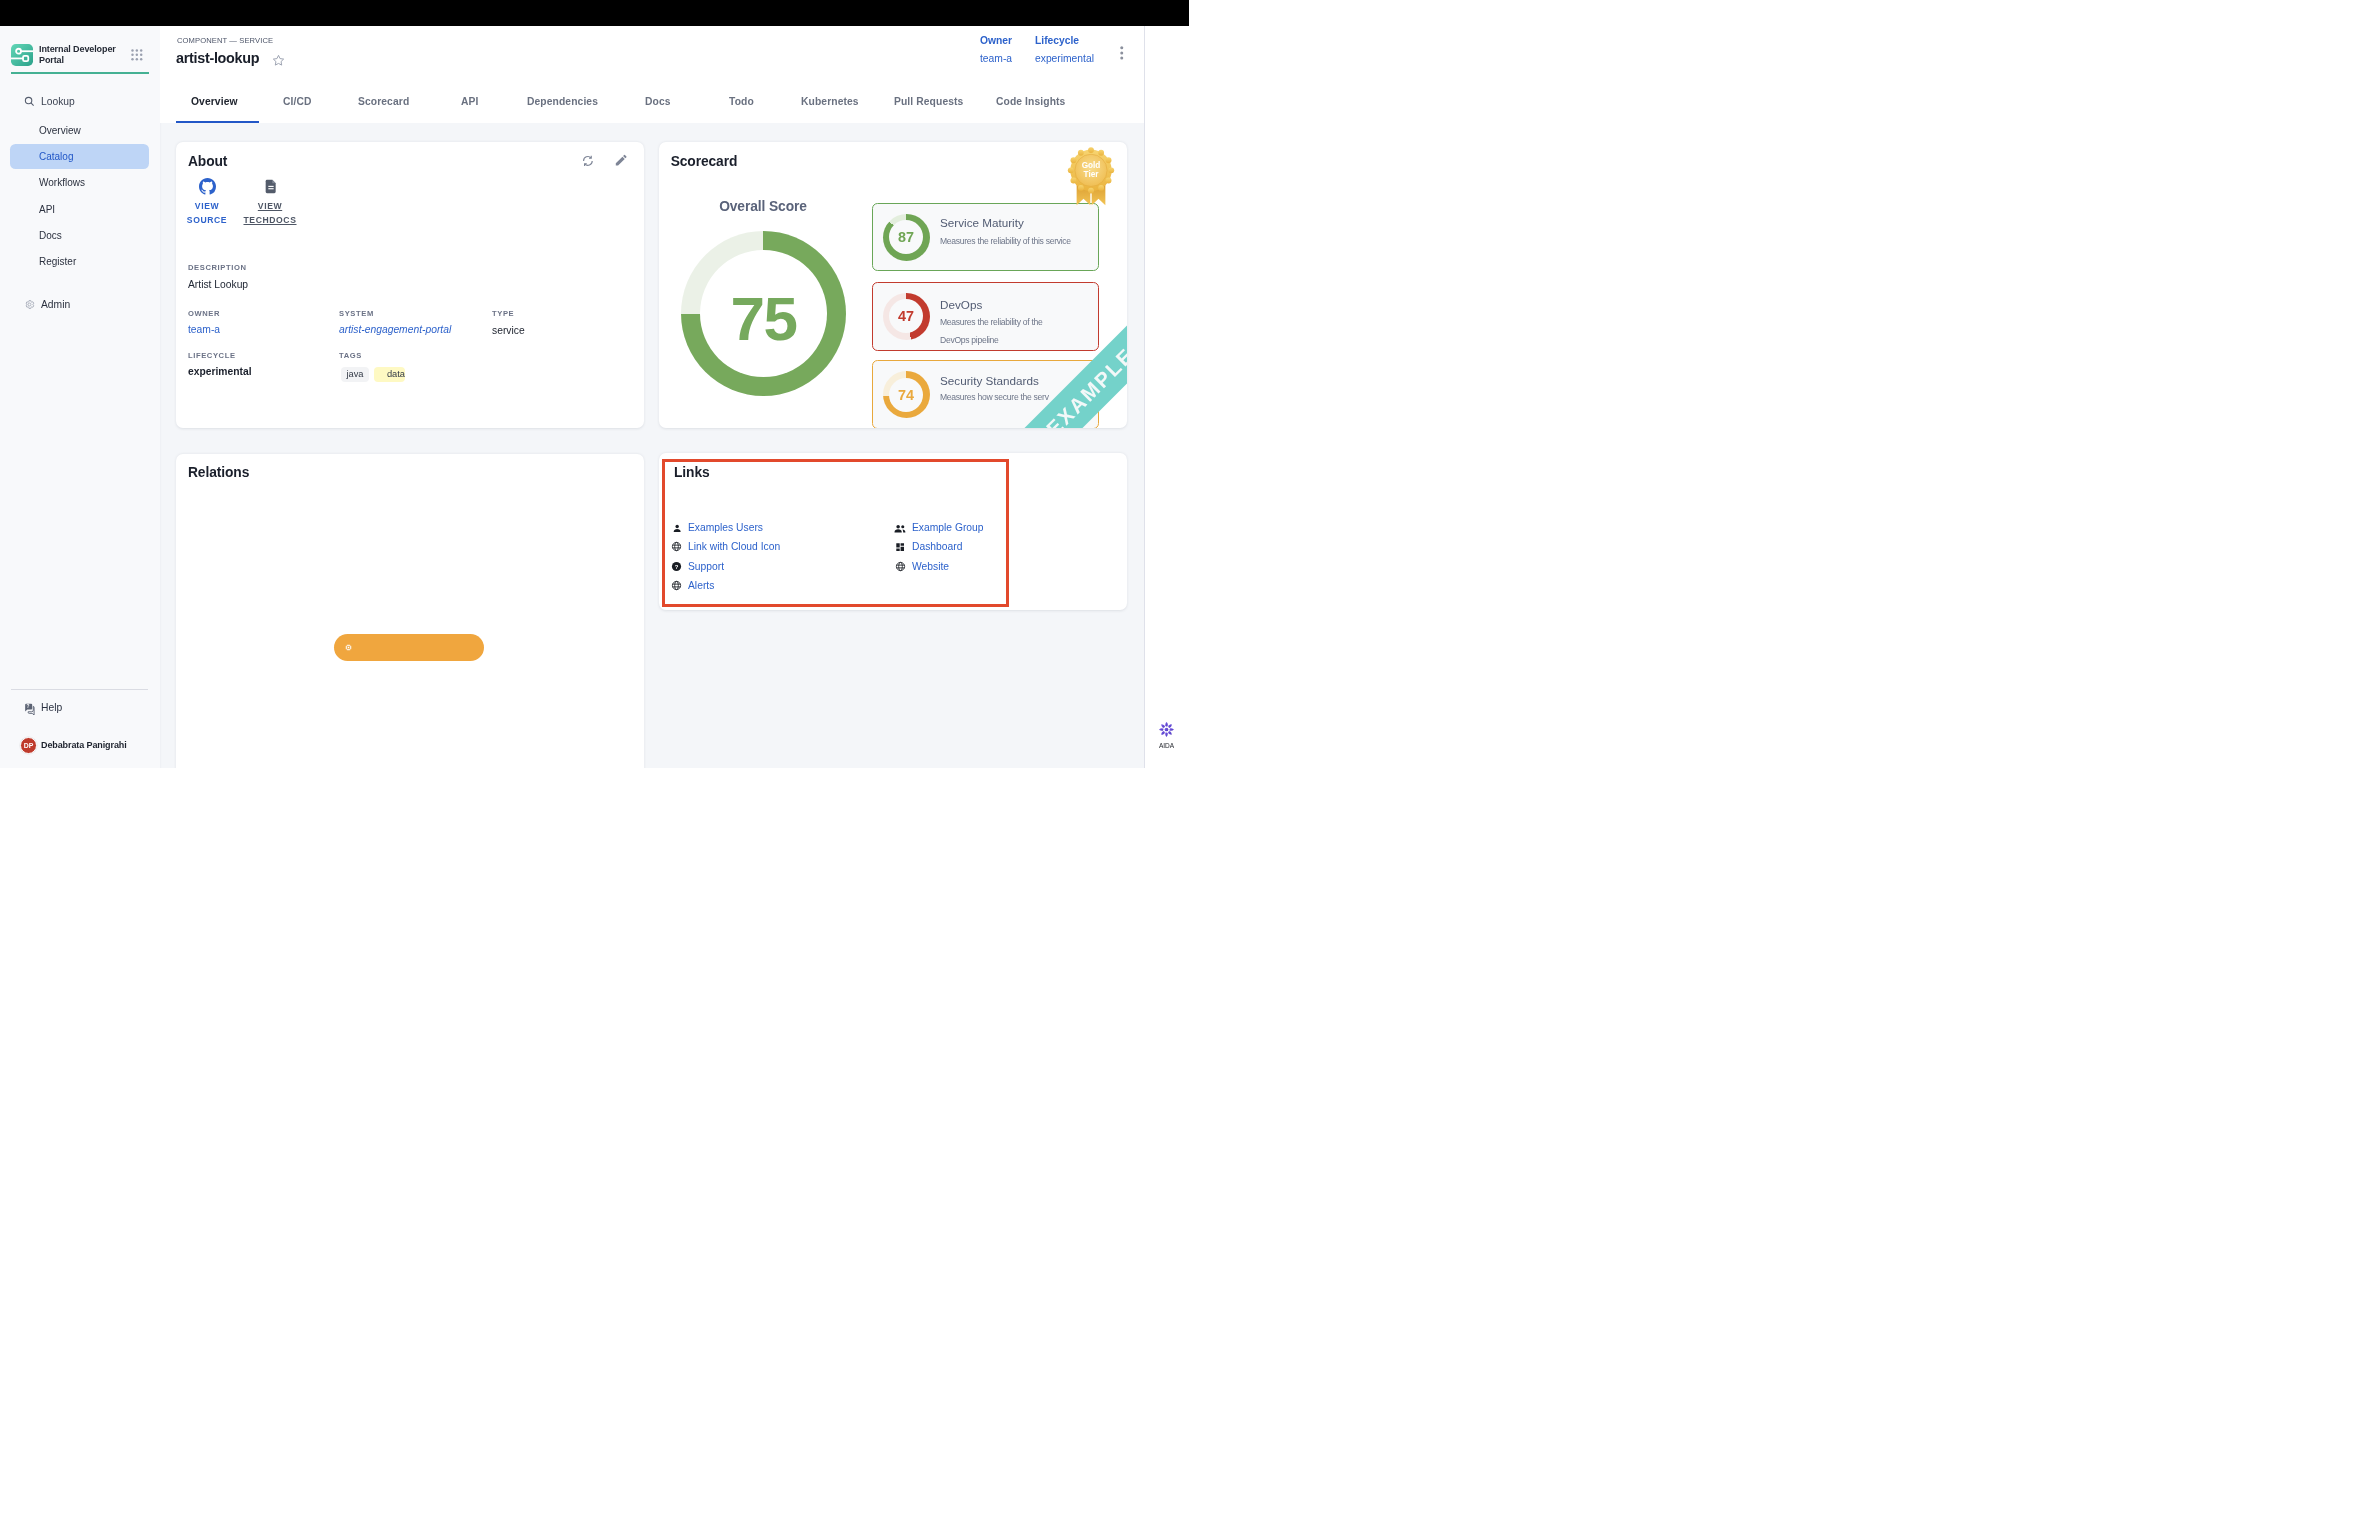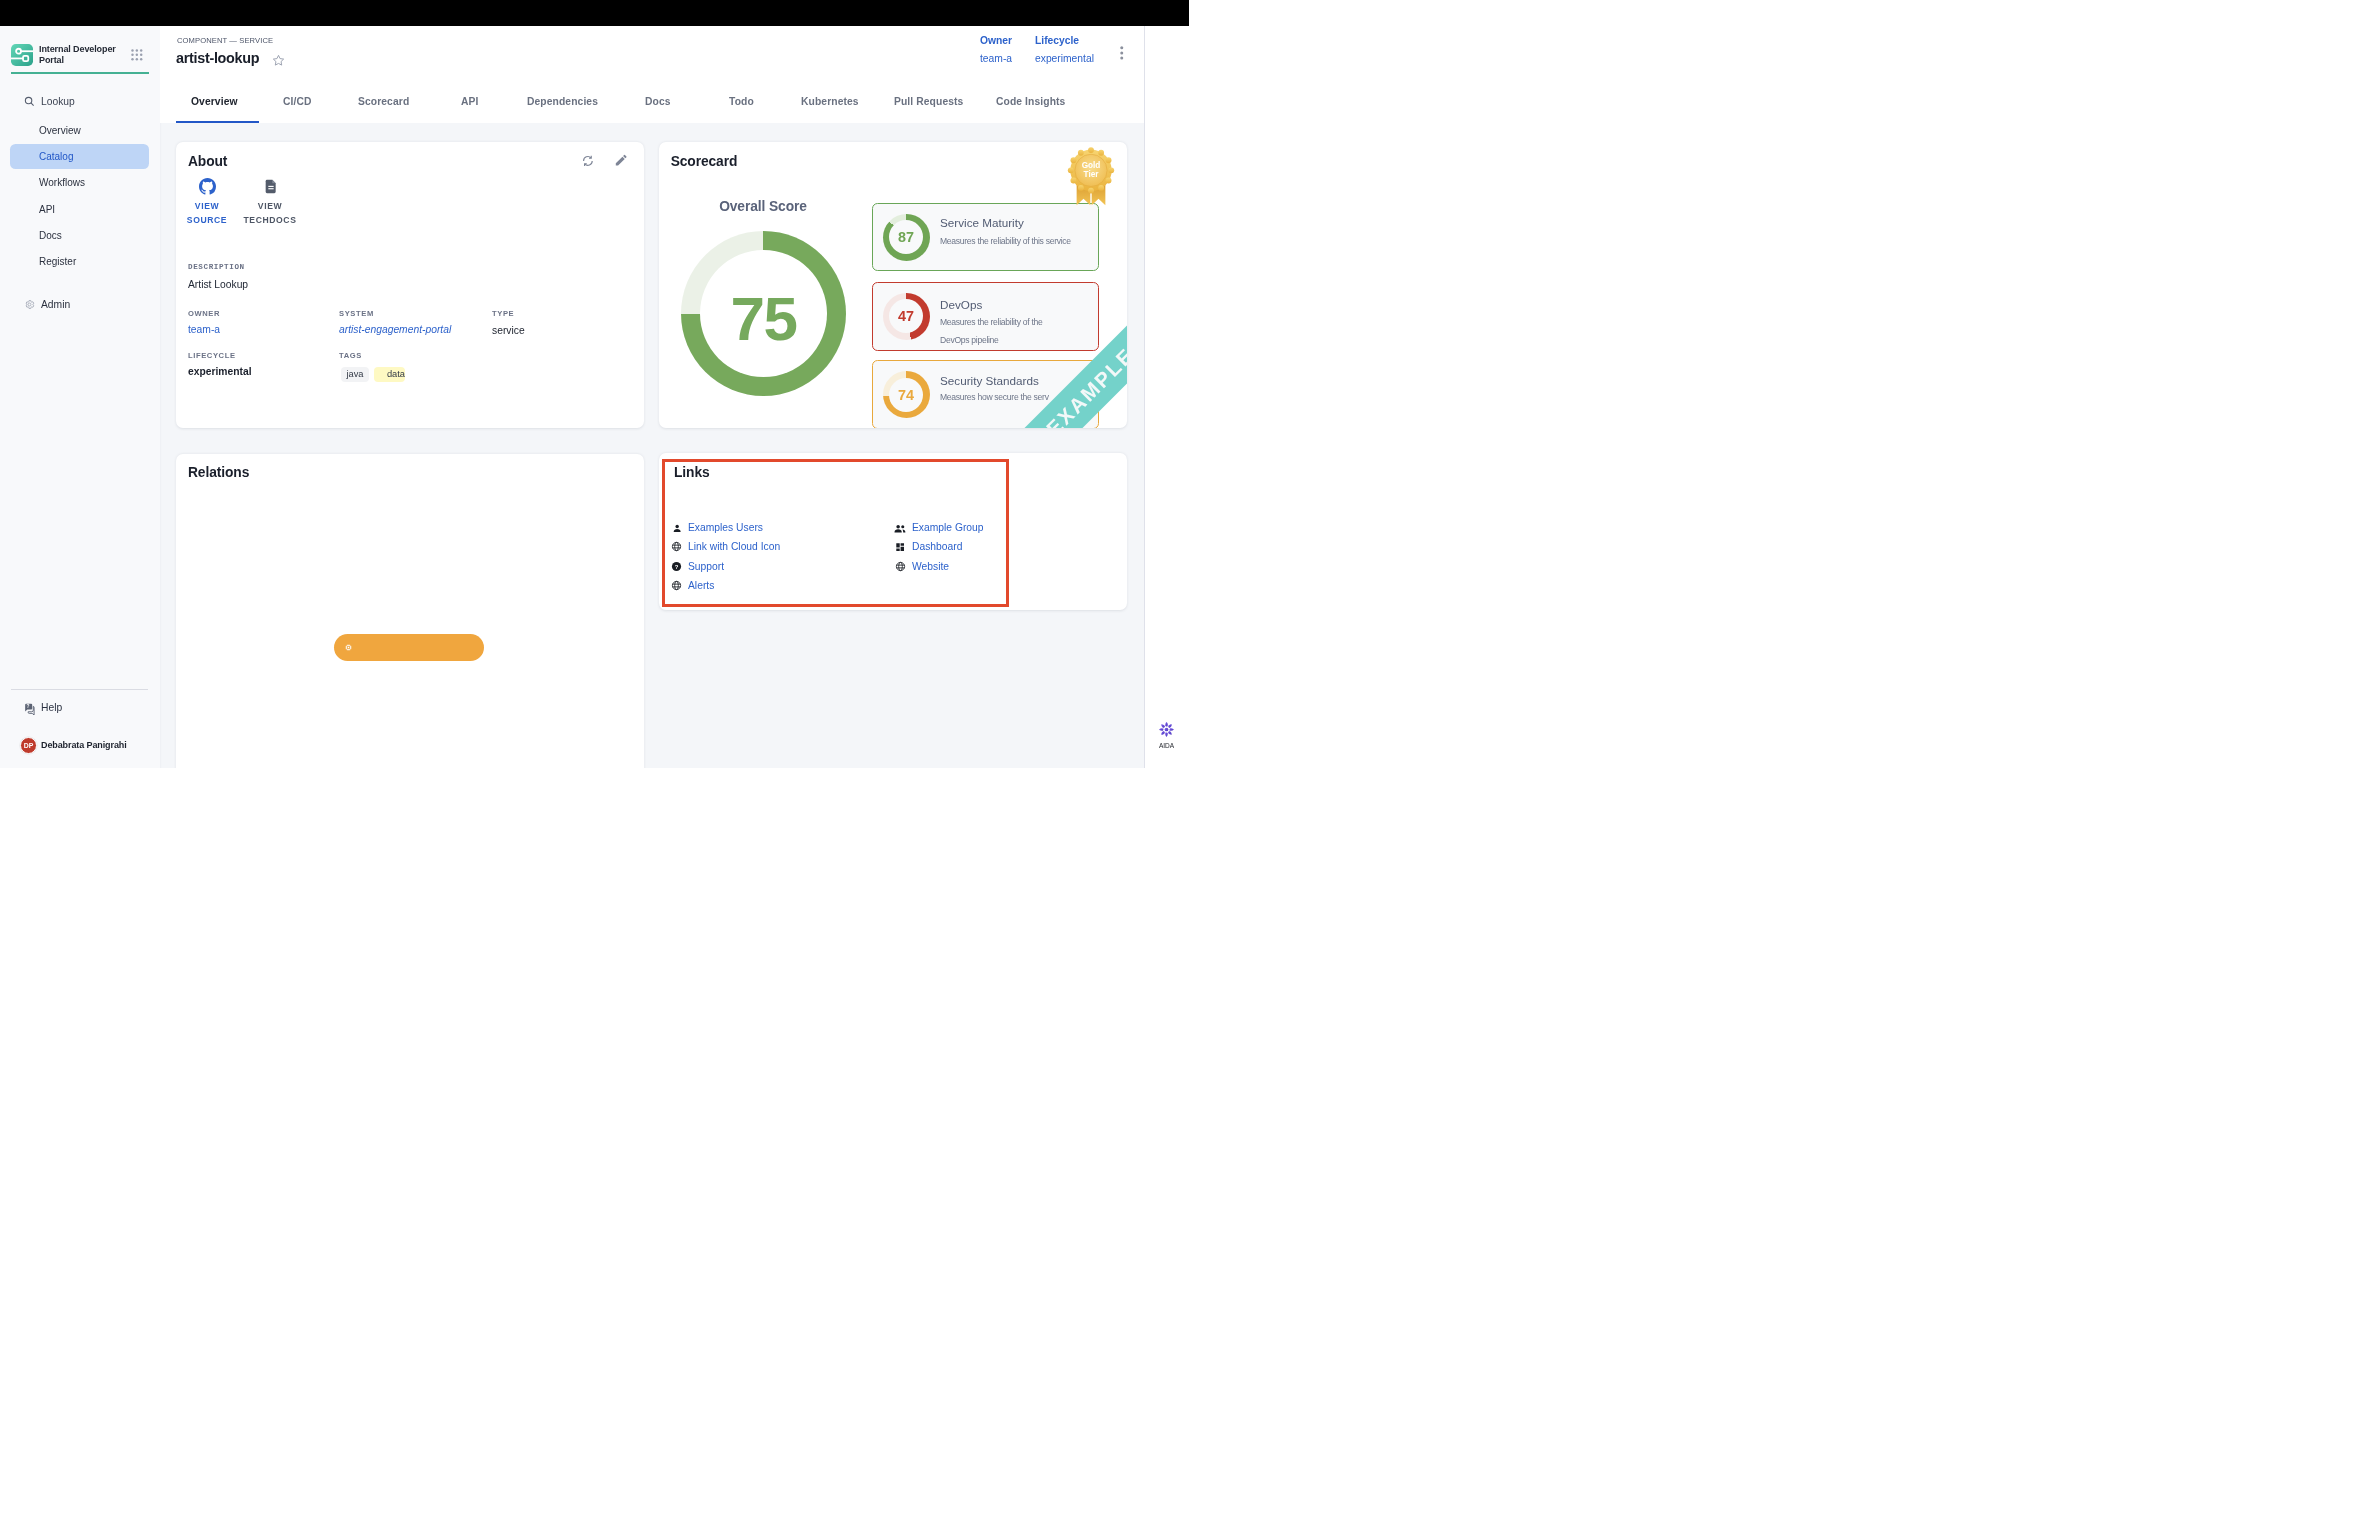--- a/index.html
+++ b/index.html
@@ -122,22 +122,22 @@
   <svg class="abs" style="left:199px; top:178px;" width="17" height="17" viewBox="0 0 16 16" fill="#2d62cb">
     <path d="M8 0C3.58 0 0 3.58 0 8c0 3.54 2.29 6.53 5.47 7.59.4.07.55-.17.55-.38 0-.19-.01-.82-.01-1.49-2.01.37-2.53-.49-2.69-.94-.09-.23-.48-.94-.82-1.13-.28-.15-.68-.52-.01-.53.63-.01 1.08.58 1.23.82.72 1.21 1.87.87 2.33.66.07-.52.28-.87.51-1.07-1.78-.2-3.64-.89-3.64-3.95 0-.87.31-1.59.82-2.15-.08-.2-.36-1.02.08-2.12 0 0 .67-.21 2.2.82.64-.18 1.32-.27 2-.27s1.36.09 2 .27c1.53-1.04 2.2-.82 2.2-.82.44 1.1.16 1.92.08 2.12.51.56.82 1.27.82 2.15 0 3.07-1.87 3.75-3.65 3.95.29.25.54.73.54 1.48 0 1.07-.01 1.93-.01 2.2 0 .21.15.46.55.38A8.01 8.01 0 0 0 16 8c0-4.42-3.58-8-8-8z"></path>
   </svg>
   <div class="abs" style="left:180px; top:200px; width:54px; text-align:center; font-size:8.6px; font-weight:bold; color:#2d62cb; letter-spacing:0.6px; line-height:13.8px;">VIEW SOURCE</div>
   <svg class="abs" style="left:263px; top:178px;" width="16" height="17" viewBox="0 0 24 24" fill="#535b6a">
     <path d="M6 2h8l5 5v13a2 2 0 0 1-2 2H6a2 2 0 0 1-2-2V4a2 2 0 0 1 2-2z"></path>
     <path d="M14 2v5h5" fill="#818896"></path>
     <rect x="8" y="11" width="8" height="1.7" fill="#fff"></rect>
       <rect x="8" y="14.5" width="8" height="1.7" fill="#fff"></rect>
   </svg>
-  <div class="abs" style="left:237px; top:200px; width:66px; text-align:center; font-size:8.6px; font-weight:bold; color:#4e5665; letter-spacing:0.6px; line-height:13.8px;">VIEW TECHDOCS</div>
-  <div class="abs label" style="left:188px; top:263px;font-family:Liberation Mono, monospace;">DESCRIPTION</div>
+  <div class="abs" style="left:237px; top:200px; width:66px; text-align:center; font-size:8.6px; font-weight:bold; color:#4e5665; letter-spacing:0.6px; line-height:13.8px;text-decoration:underline;">VIEW TECHDOCS</div>
+  <div class="abs label" style="left:188px; top:263px;">DESCRIPTION</div>
   <div class="abs body15" style="left:188px; top:279px; color:#232936;">Artist Lookup</div>
   <div class="abs label" style="left:188px; top:309px;">OWNER</div>
   <div class="abs link body15" style="left:188px; top:324px;">team-a</div>
   <div class="abs label" style="left:339px; top:309px;">SYSTEM</div>
   <div class="abs link body15" style="left:339px; top:324px;font-style:italic;">artist-engagement-portal</div>
   <div class="abs label" style="left:492px; top:309px;">TYPE</div>
   <div class="abs body15" style="left:492px; top:325px; font-weight:normal; color:#1b202c;">service</div>
   <div class="abs label" style="left:188px; top:351px;">LIFECYCLE</div>
   <div class="abs body15" style="left:188px; top:366px; font-weight:bold; color:#1b202c;">experimental</div>
   <div class="abs label" style="left:339px; top:351px;">TAGS</div>

